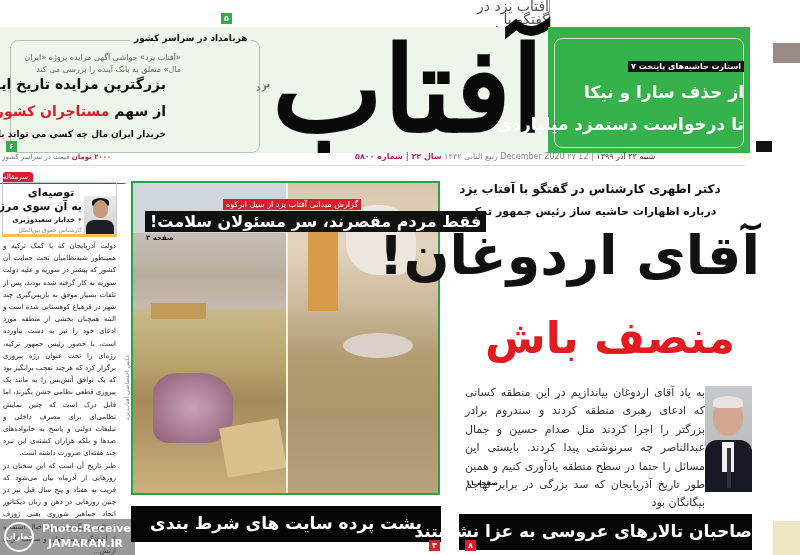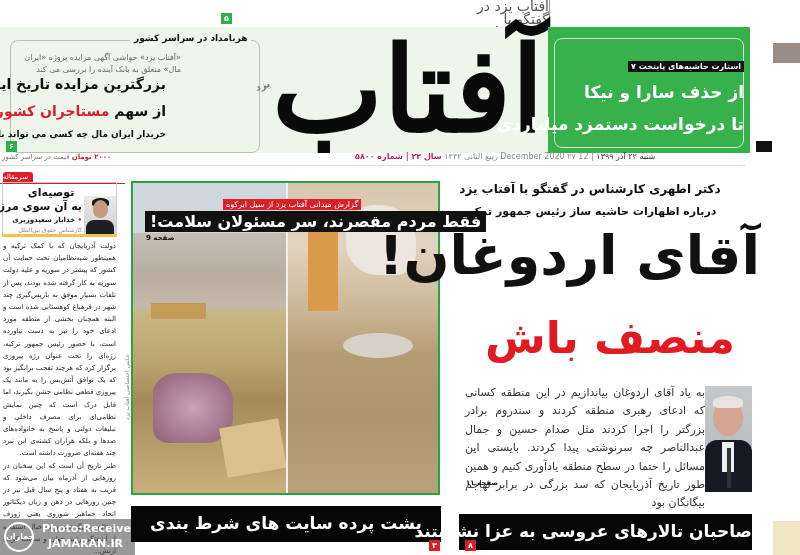--- a/index.html
+++ b/index.html
@@ -190,21 +190,21 @@
   </div>
   <div class="photo-divider"></div>
   <div class="photo-right">
     <div class="hole"></div>
       <div class="door"></div>
       <div class="puddle"></div>
   </div>
 </div>
 <div class="abs photo-kicker">گزارش میدانی آفتاب یزد از سیل ابرکوه</div>
 <div class="abs photo-title">فقط مردم مقصرند، سر مسئولان سلامت!</div>
-<div class="abs photo-page">صفحه 9</div>
+<div class="abs photo-page">صفحه ۳</div>
 <div class="abs photo-credit">عکس اختصاصی آفتاب یزد</div>
 
 <div class="abs main-kicker1">دکتر اطهری کارشناس در گفتگو با آفتاب یزد</div>
 <div class="abs main-kicker2">درباره اظهارات حاشیه ساز رئیس جمهور ترکیه</div>
 <div class="abs main-h1">آقای اردوغان!</div>
 <div class="abs main-h2">منصف باش</div>
 <div class="abs main-body">به یاد آقای اردوغان بیاندازیم در این منطقه کسانی که ادعای رهبری منطقه کردند و سندروم برادر بزرگتر را اجرا کردند مثل صدام حسین و جمال عبدالناصر چه سرنوشتی پیدا کردند. بایستی این مسائل را حتما در سطح منطقه یادآوری کنیم و همین طور تاریخ آذربایجان که سد بزرگی در برابر تهاجم بیگانگان بود</div>
 <div class="abs main-page">صفحه ۱۱</div>
 <div class="abs main-photo">
   <div class="face"></div>

